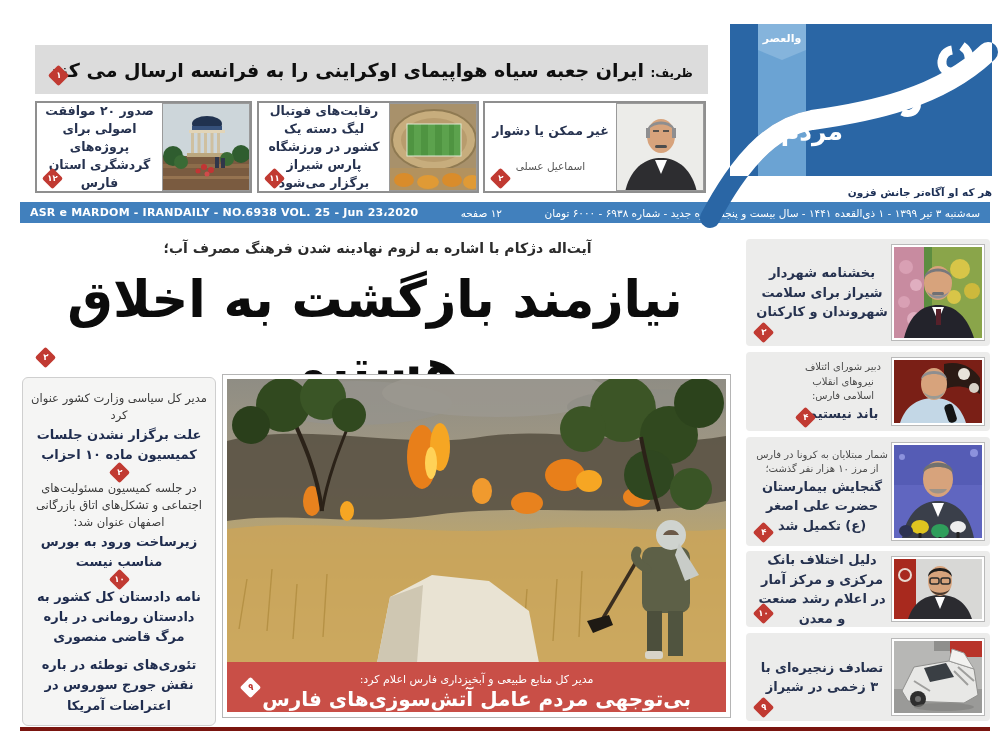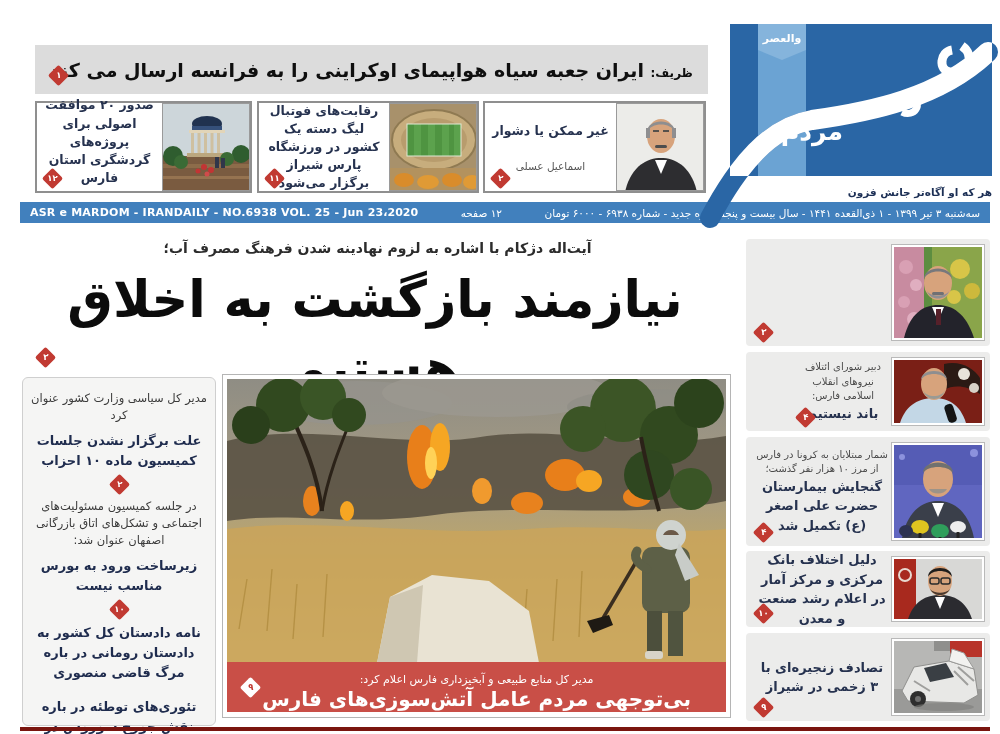--- a/index.html
+++ b/index.html
@@ -41,21 +41,21 @@
 
   
   .lead-kicker{left:20px;top:240px;width:715px;text-align:center;font-size:14px;font-weight:600;color:#2c2c2c;}
   .lead-headline{left:10px;top:266px;width:730px;text-align:center;font-size:51px;font-weight:bold;
                  color:#0c0c0c;letter-spacing:-1px;line-height:1.35;}
   .lead-diamond{left:34px;top:346px;}
 
   
   .lcol{left:22px;top:377px;width:194px;height:349px;background:#f5f5f4;border:1px solid #cfcfcf;
         border-radius:6px;box-sizing:border-box;padding:12px 8px;display:flex;flex-direction:column;
-        align-items:center;text-align:center;gap:6px;}
+        align-items:center;text-align:center;}
   .lcol .sk{font-size:11.5px;color:#3b3b3b;line-height:1.5;}
   .lcol .st{font-size:13px;font-weight:bold;color:#1f2c4e;line-height:1.55;}
 
   
   .mainframe{left:222px;top:374px;width:509px;height:344px;background:#fff;border:1px solid #b5b5b5;
              box-sizing:border-box;padding:4px;}
   .mainframe svg{display:block;}
   .caption{height:50px;background:#c94f47;color:#fff;display:flex;flex-direction:column;align-items:center;
            justify-content:flex-end;position:relative;margin-top:-1px;}
   .caption .ck{font-size:11px;line-height:1.3;}
@@ -82,21 +82,21 @@
 
   <div class="abs strip">
     <div class="strip-title fa"><span class="speaker">ظریف:</span> <span>ایران جعبه سیاه هواپیمای اوکراینی را به فرانسه ارسال می کند</span></div>
     <div class="dwrap">
         <div class="diamond">
           <span>۱</span>
         </div>
       </div>
   </div>
 
-  <div class="abs tbox" style="left:35px;width:217px;align-items:flex-end;">
+  <div class="abs tbox" style="left:35px;width:217px;">
     <div class="btext fa">
       <div class="btitle">صدور ۲۰ موافقت اصولی برای پروژه‌های گردشگری استان فارس</div>
       <div class="dwrap">
           <div class="diamond">
             <span>۱۲</span>
           </div>
         </div>
     </div>
     <div class="thumb" style="width:88px;height:88px;">
       <svg width="88" height="88" viewBox="0 0 88 88">
@@ -306,20 +306,21 @@
       <div class="dwrap">
           <div class="diamond white">
             <span>۹</span>
           </div>
         </div>
     </div>
   </div>
 
   <div class="abs ritem" style="top:239px;height:107px;">
     <div class="rtext fa">
+      <div class="rt">بخشنامه شهردار شیراز برای سلامت شهروندان و کارکنان</div>
       <div class="dwrap">
           <div class="diamond">
             <span>۳</span>
           </div>
         </div>
     </div>
     <div class="thumb" style="width:92px;height:95px;">
       <svg width="88" height="91" viewBox="0 0 88 91">
         <rect width="88" height="91" fill="#8aa54a"></rect>
         <rect width="30" height="91" fill="#c88ba0"></rect>

